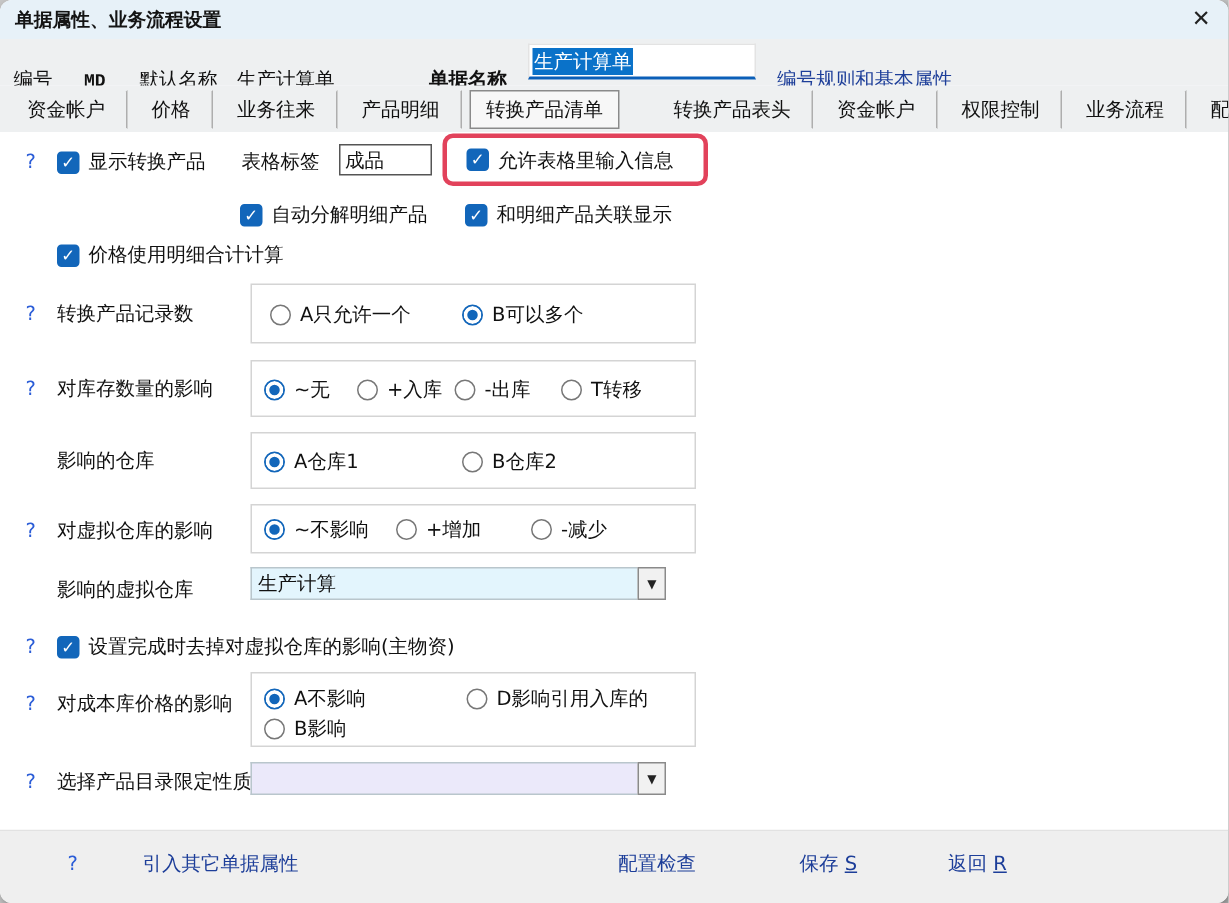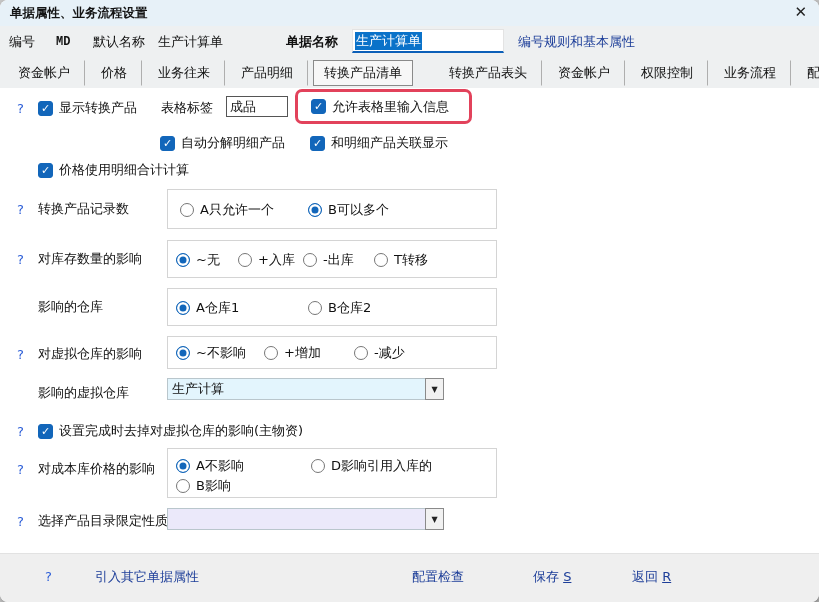--- a/index.html
+++ b/index.html
@@ -5,21 +5,21 @@
   html,body{margin:0;padding:0;background:#c9c9c9;font-family:"DejaVu Sans",sans-serif;}
   .window{position:relative;width:819px;height:602px;background:#ffffff;border-radius:8px;
           overflow:hidden;box-shadow:2px 3px 8px rgba(0,0,0,.4);font-size:13px;color:#111;}
   
   .titlebar{position:absolute;left:0;top:0;width:100%;height:26px;background:#e7f1f8;
             display:flex;align-items:center;}
   .title{margin-left:10px;font-weight:bold;font-size:12.5px;color:#141414;}
   .close{position:absolute;right:12px;top:2px;font-size:15px;color:#222;cursor:pointer;line-height:20px;}
   
   .headerrow{position:absolute;left:0;top:26px;width:100%;height:31px;background:#eef0f1;}
-  .headerrow .it{position:absolute;top:7px;height:18px;line-height:18px;white-space:nowrap;}
+  .headerrow .it{position:absolute;top:19px;height:18px;line-height:18px;white-space:nowrap;}
   .mdval{font-family:"Liberation Mono",monospace;font-weight:bold;font-size:12px;}
   .docname-input{position:absolute;left:352px;top:3px;width:150px;height:21px;background:#fff;
                  border:1px solid #e3e3e3;border-bottom:2px solid #0b5fb8;display:flex;align-items:center;}
   .selected-text{background:#0a72c9;color:#fff;padding:0 1px;margin-left:2px;white-space:nowrap;}
   .bluelink{color:#1d3e99;cursor:pointer;text-decoration:none;white-space:nowrap;}
   
   .tabsrow{position:absolute;left:0;top:57px;width:100%;height:31px;background:#eef0f1;
            display:flex;align-items:center;padding-left:6px;box-sizing:border-box;}
   .tab{padding:3px 10px;margin:0 1px;white-space:nowrap;cursor:pointer;border:1px solid transparent;
        border-right:1px solid #aeaeae;padding-right:14px;margin-right:4px;}
@@ -37,21 +37,21 @@
   .cb.checked{background:#1266ba;border:1px solid #1266ba;}
   .cb.unchecked{background:#fff;border:1px solid #666;}
   .cb .mark{color:#fff;font-size:11px;line-height:11px;}
   
   .radio{width:14px;height:14px;border-radius:50%;display:inline-block;margin-right:6px;
          box-sizing:border-box;flex:0 0 auto;cursor:pointer;}
   .radio.sel{background:#1266ba;box-shadow:inset 0 0 0 2.5px #fff;border:1px solid #1266ba;}
   .radio.unsel{background:#fff;border:1px solid #777;}
   .ritem{display:flex;align-items:center;position:absolute;height:20px;}
   
-  .groupbox{position:absolute;left:167px;width:330px;border:1px solid #d4d4d4;background:#fff;box-sizing:border-box;}
+  .groupbox{position:absolute;left:167px;width:297px;border:1px solid #d4d4d4;background:#fff;box-sizing:border-box;}
   
   .redbox{position:absolute;left:295px;top:1px;width:177px;height:35px;border:3px solid #e2425b;
           border-radius:7px;display:flex;align-items:center;padding-left:13px;box-sizing:border-box;background:#fff;}
   
   .txtinput{height:21px;border:1px solid #555;background:#fff;display:flex;align-items:center;
             padding:0 3px;box-sizing:border-box;}
   
   .combo{position:absolute;left:167px;width:277px;height:22px;display:flex;box-sizing:border-box;}
   .combo .field{flex:1;border:1px solid #b9c6cc;border-right:none;display:flex;align-items:center;
                 padding-left:4px;box-sizing:border-box;}

